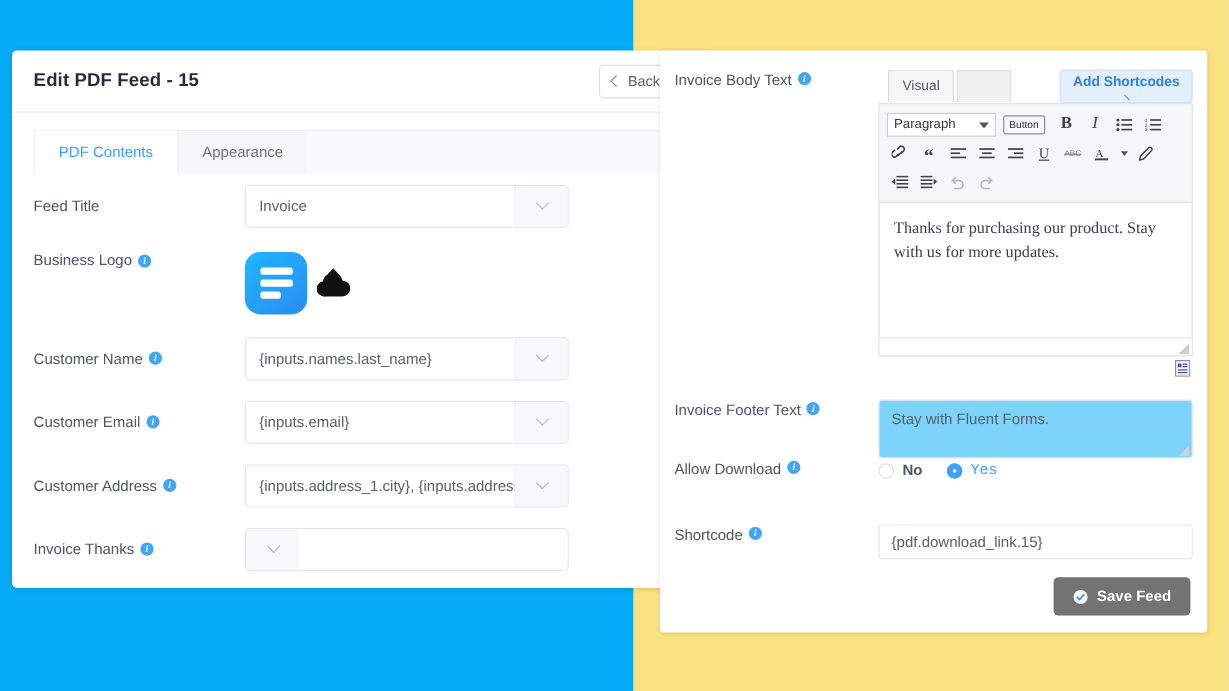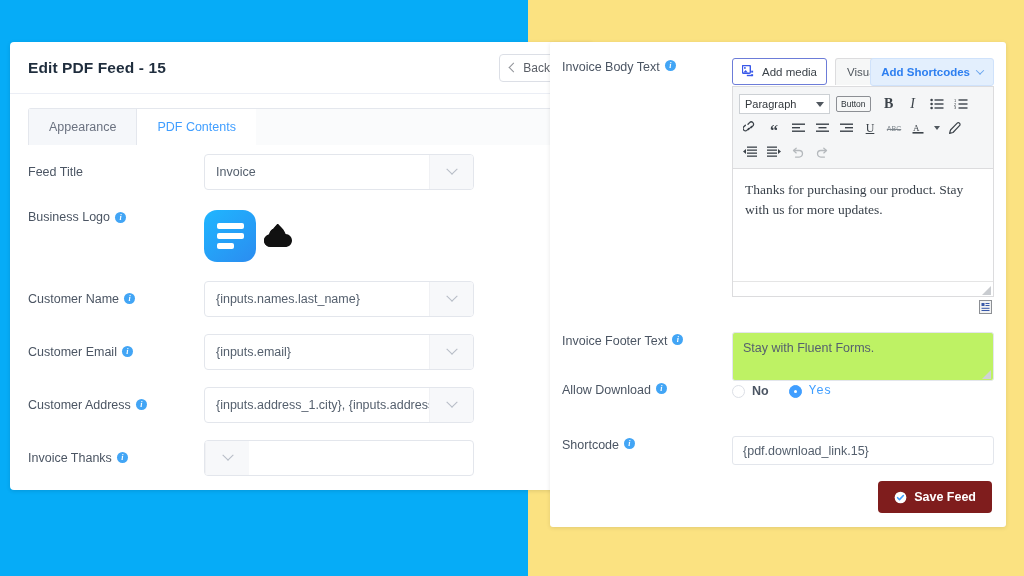--- a/index.html
+++ b/index.html
@@ -218,20 +218,21 @@
     position: absolute;
     right: 0; top: 0;
     display: inline-flex; align-items: center; gap: 7px;
     background: #e3effd;
     border: 1px solid #cfe2fb;
     border-radius: 3px;
     height: 28px;
     padding: 4px 10px;
     font-size: 11.5px; color: #2d7ff0; font-weight: bold;
     cursor: pointer;
+    flex-direction: column;
   }
   .sc-caret {
     display: inline-block; width: 6px; height: 6px;
     border-right: 1.3px solid #6aa5ee; border-bottom: 1.3px solid #6aa5ee;
     transform: rotate(45deg) translate(-1px,-1px);
   }
 
   .editor-frame {
     border: 1px solid #dcdcde;
     background: #fff;
@@ -300,21 +301,21 @@
   .below-editor-ico {
     margin-top: 3px;
     margin-left: 247px;
     width: 13px; height: 14px;
   }
 
   .footer-text-box {
     width: 262px; height: 49px;
     border: 1px solid #e3e6ec;
     border-radius: 3px;
-    background: #bef264;
+    background: #7dd3fc;
     padding: 8px 10px;
     font-size: 12.5px;
     color: #55606e;
     position: relative;
     cursor: text;
   }
   .ft-grip { position: absolute; right: 2px; bottom: 1px; width: 9px; height: 9px; }
 
   .radio-group { display: flex; align-items: center; gap: 20px; padding-top: 3px; }
   .radio-item { display: flex; align-items: center; gap: 7px; cursor: pointer; }
@@ -344,21 +345,21 @@
     font-size: 12.5px; color: #55606e;
     cursor: text;
   }
 
   .save-row {
     position: absolute;
     right: 14px; bottom: 14px;
   }
   .save-btn {
     display: inline-flex; align-items: center; gap: 7px;
-    background: #7f1d1d;
+    background: #737373;
     border: none; border-radius: 4px;
     padding: 9px 16px;
     color: #fff; font-size: 12.5px; font-weight: bold;
     cursor: pointer;
   }
   .save-ico { width: 13px; height: 13px; }
 </style>
 </head>
 <body>
 
@@ -371,25 +372,25 @@
     <div class="lc-header">
       <div class="lc-title">Edit PDF Feed - 15</div>
       <div class="back-btn">
         <span class="back-chev"></span>
         <span>Back</span>
       </div>
     </div>
 
     <div class="tabs-wrap">
       <div class="tabs">
+        <div class="tab active">
+          <span>PDF Contents</span>
+        </div>
         <div class="tab">
           <span>Appearance</span>
-        </div>
-        <div class="tab active">
-          <span>PDF Contents</span>
         </div>
       </div>
     </div>
 
     <div class="fields">
 
       <div class="field-row">
         <div class="field-label">
           <span>Feed Title</span>
         </div>
@@ -478,31 +479,20 @@
     <div class="rc-inner">
 
       <div class="r-row">
         <div class="r-label">
           <span>Invoice Body Text</span>
           <span class="info-icon">i</span>
         </div>
         <div class="r-control">
 
           <div class="editor-top">
-            <div class="add-media-btn">
-              <svg class="media-ico" viewBox="0 0 16 16">
-                <rect x="0.5" y="0.5" width="9" height="9" rx="1.2" fill="none" stroke="#3858e9" stroke-width="1.6"></rect>
-                <circle cx="3.3" cy="3.3" r="1.1" fill="#3858e9"></circle>
-                <path d="M1.4 8.6 L4.2 5.6 L6.6 8.6 Z" fill="#3858e9"></path>
-                <rect x="10.5" y="6.5" width="2.2" height="2.2" fill="#3858e9"></rect>
-                <rect x="10.5" y="10.5" width="2.2" height="2.2" fill="#3858e9"></rect>
-                <rect x="5.5" y="11.2" width="6.5" height="1.6" fill="#3858e9"></rect>
-              </svg>
-              <span>Add media</span>
-            </div>
             <div class="visual-tab">
               <span>Visual</span>
             </div>
             <div class="text-tab"></div>
             <div class="shortcodes-btn">
               <span>Add Shortcodes</span>
               <span class="sc-caret"></span>
             </div>
           </div>
 

